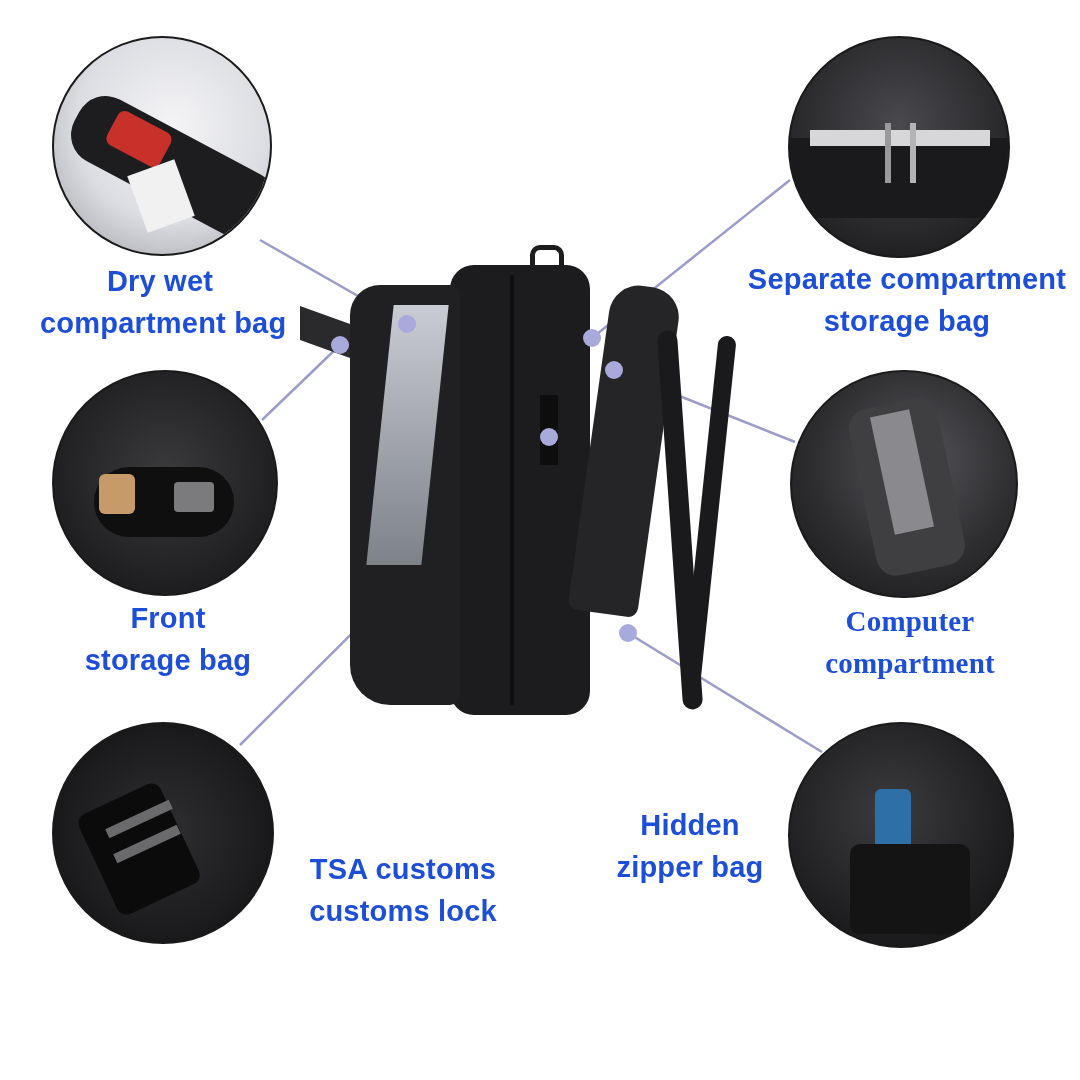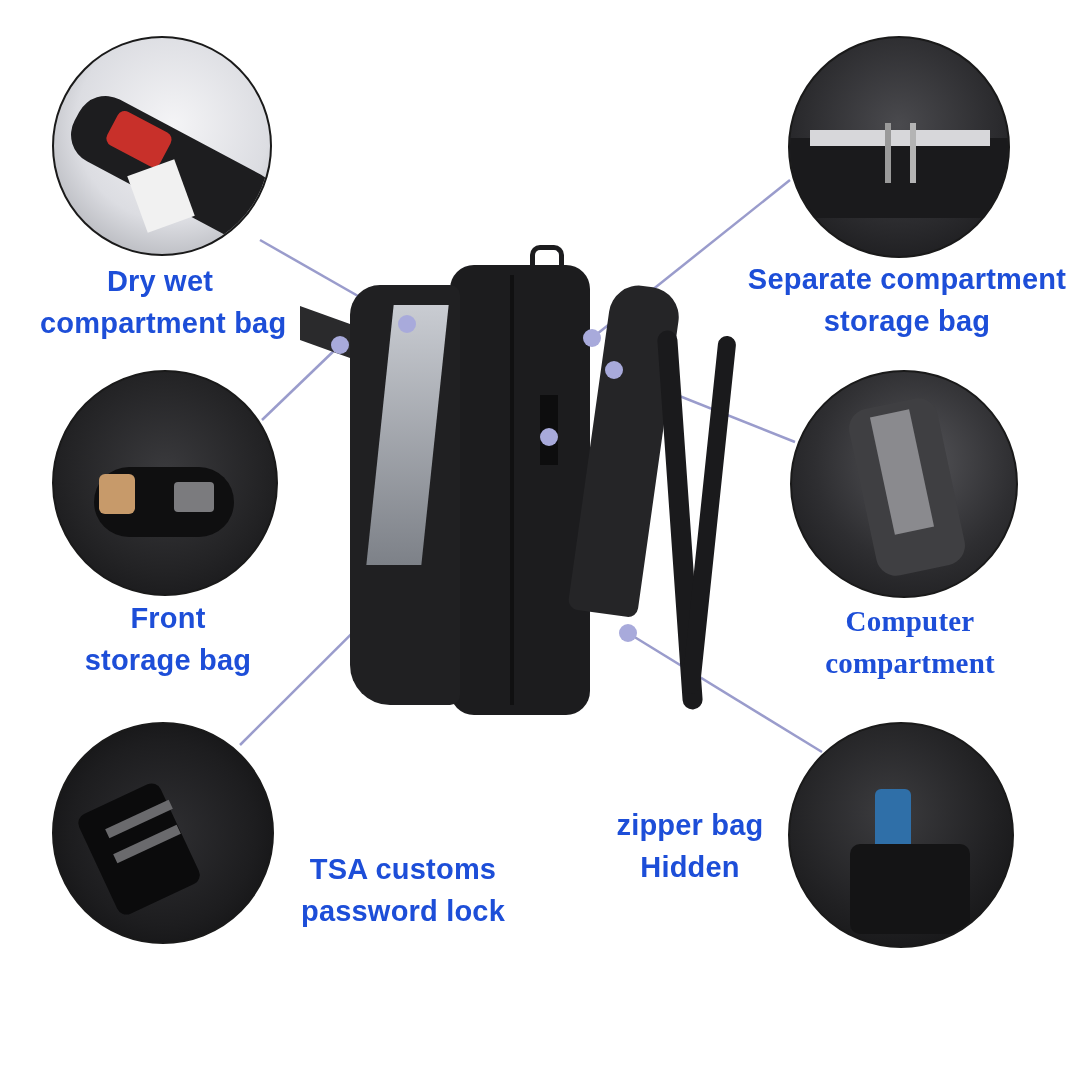--- a/index.html
+++ b/index.html
@@ -95,18 +95,18 @@
 <div class="label" style="left:50px;top:597px;width:236px;">
   <span>Front</span>
   <span>storage bag</span>
 </div>
 <div class="label" style="left:790px;top:600px;width:240px;font-family:Liberation Serif, serif;">
   <span>Computer</span>
   <span>compartment</span>
 </div>
 <div class="label" style="left:285px;top:804px;width:236px;margin-top:44px;">
   <span>TSA customs</span>
-  <span>password lock</span>
+  <span>customs lock</span>
 </div>
 <div class="label" style="left:600px;top:804px;width:180px;">
+  <span>Hidden</span>
   <span>zipper bag</span>
-  <span>Hidden</span>
 </div>
 
 </body></html>

